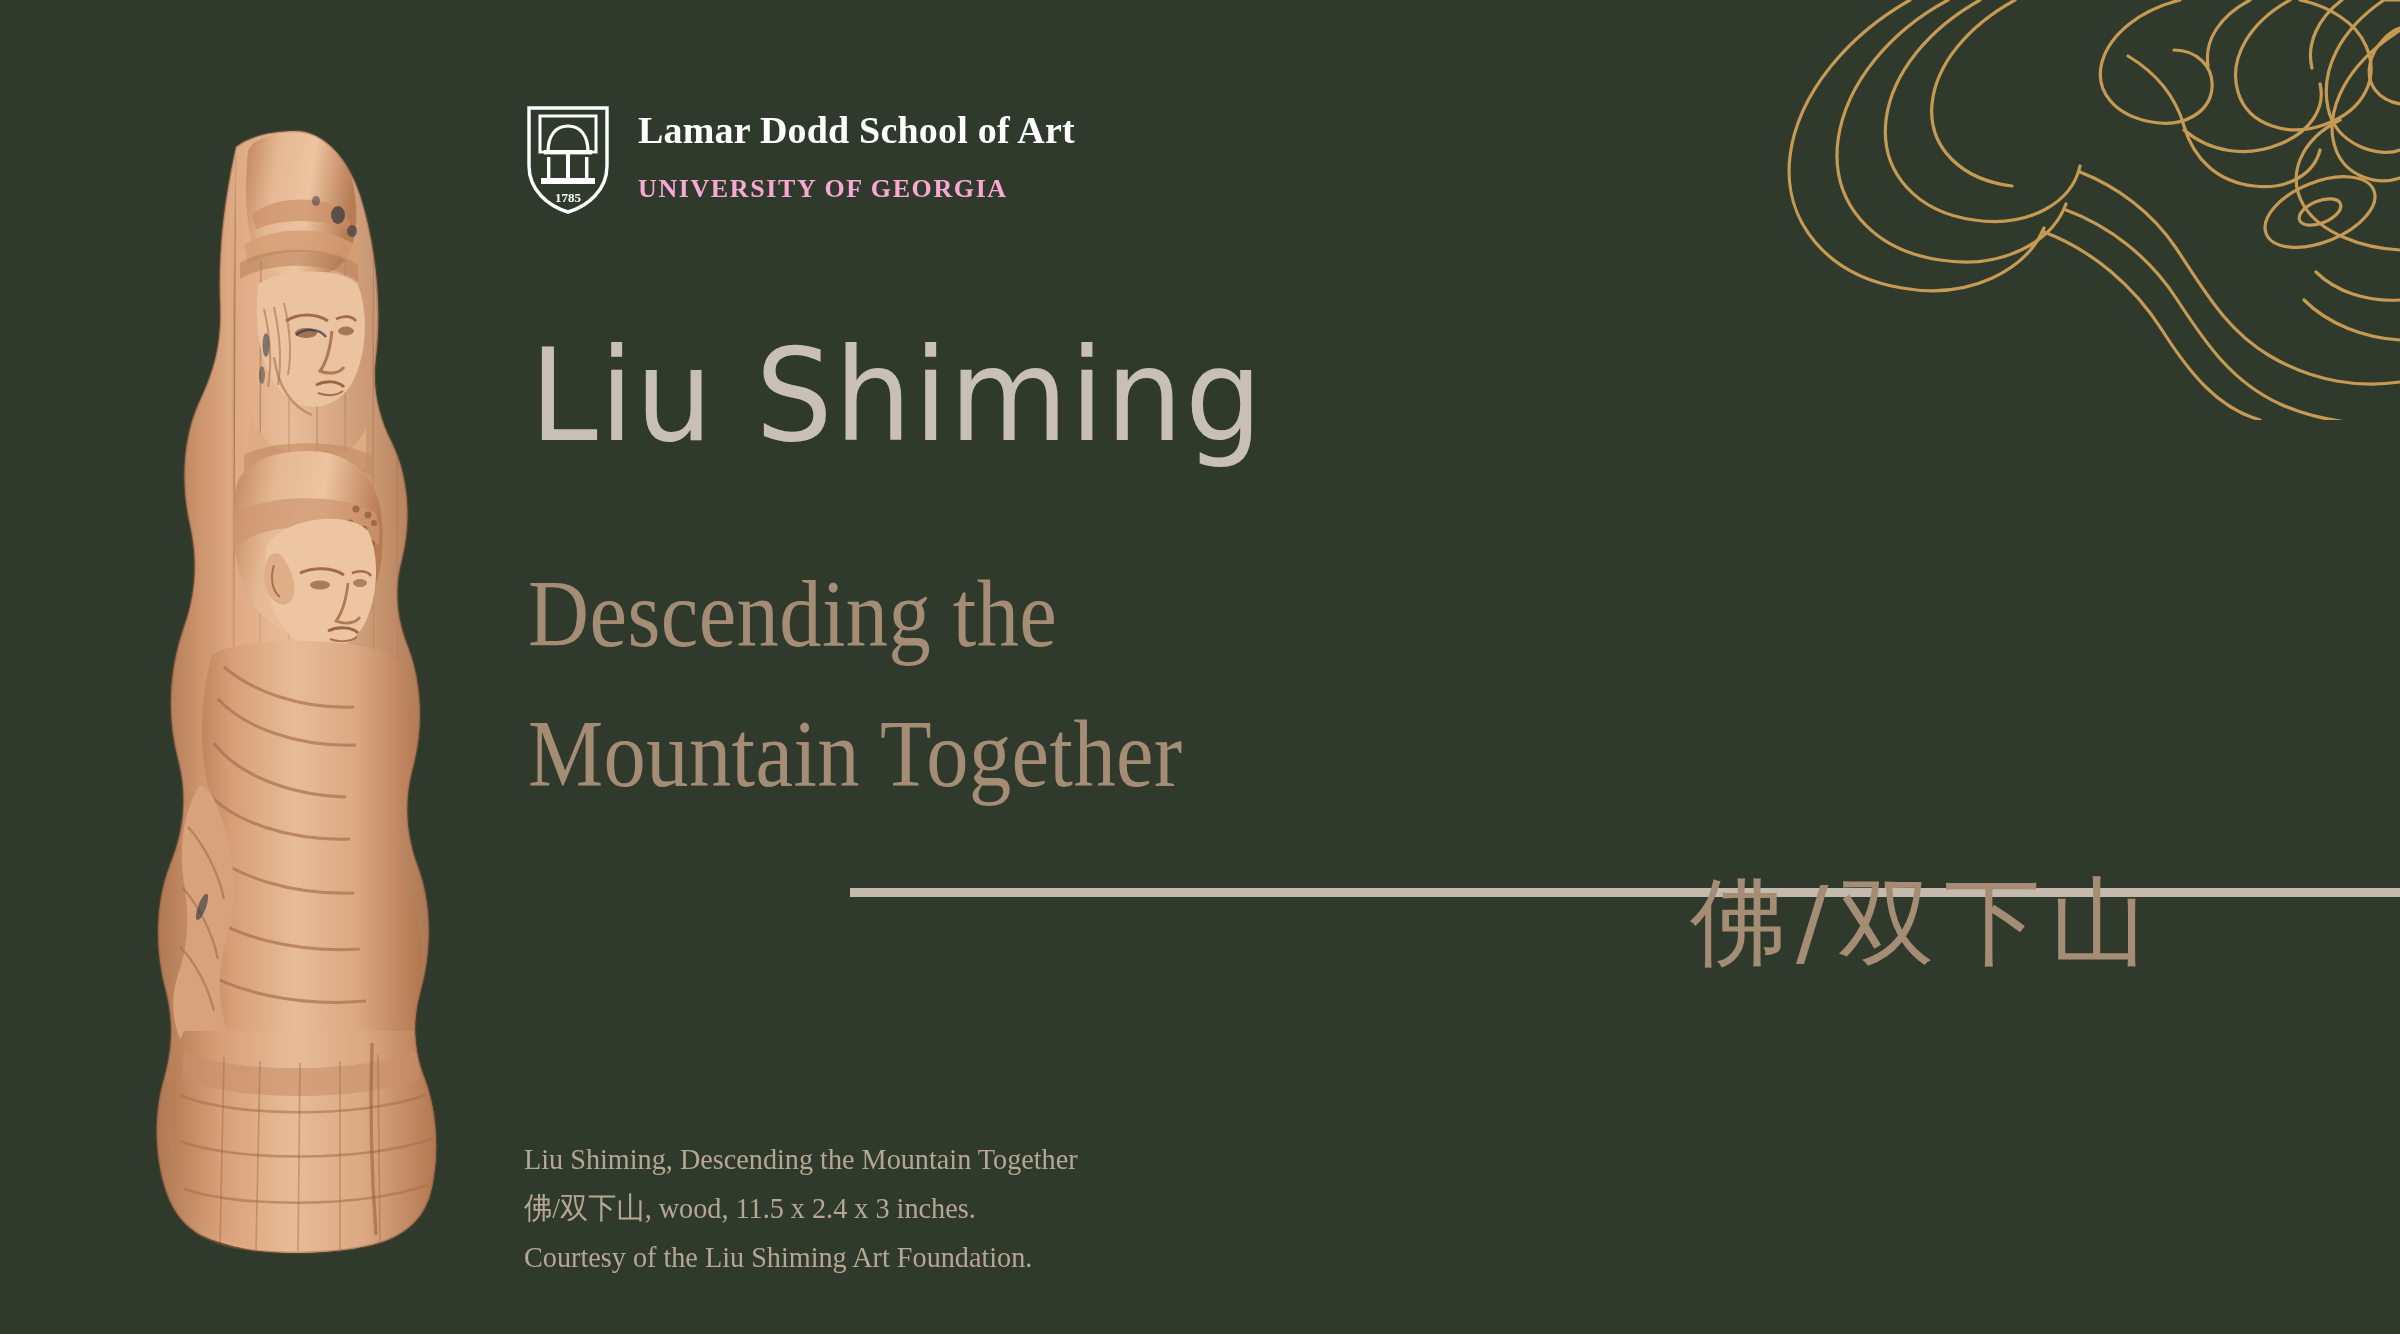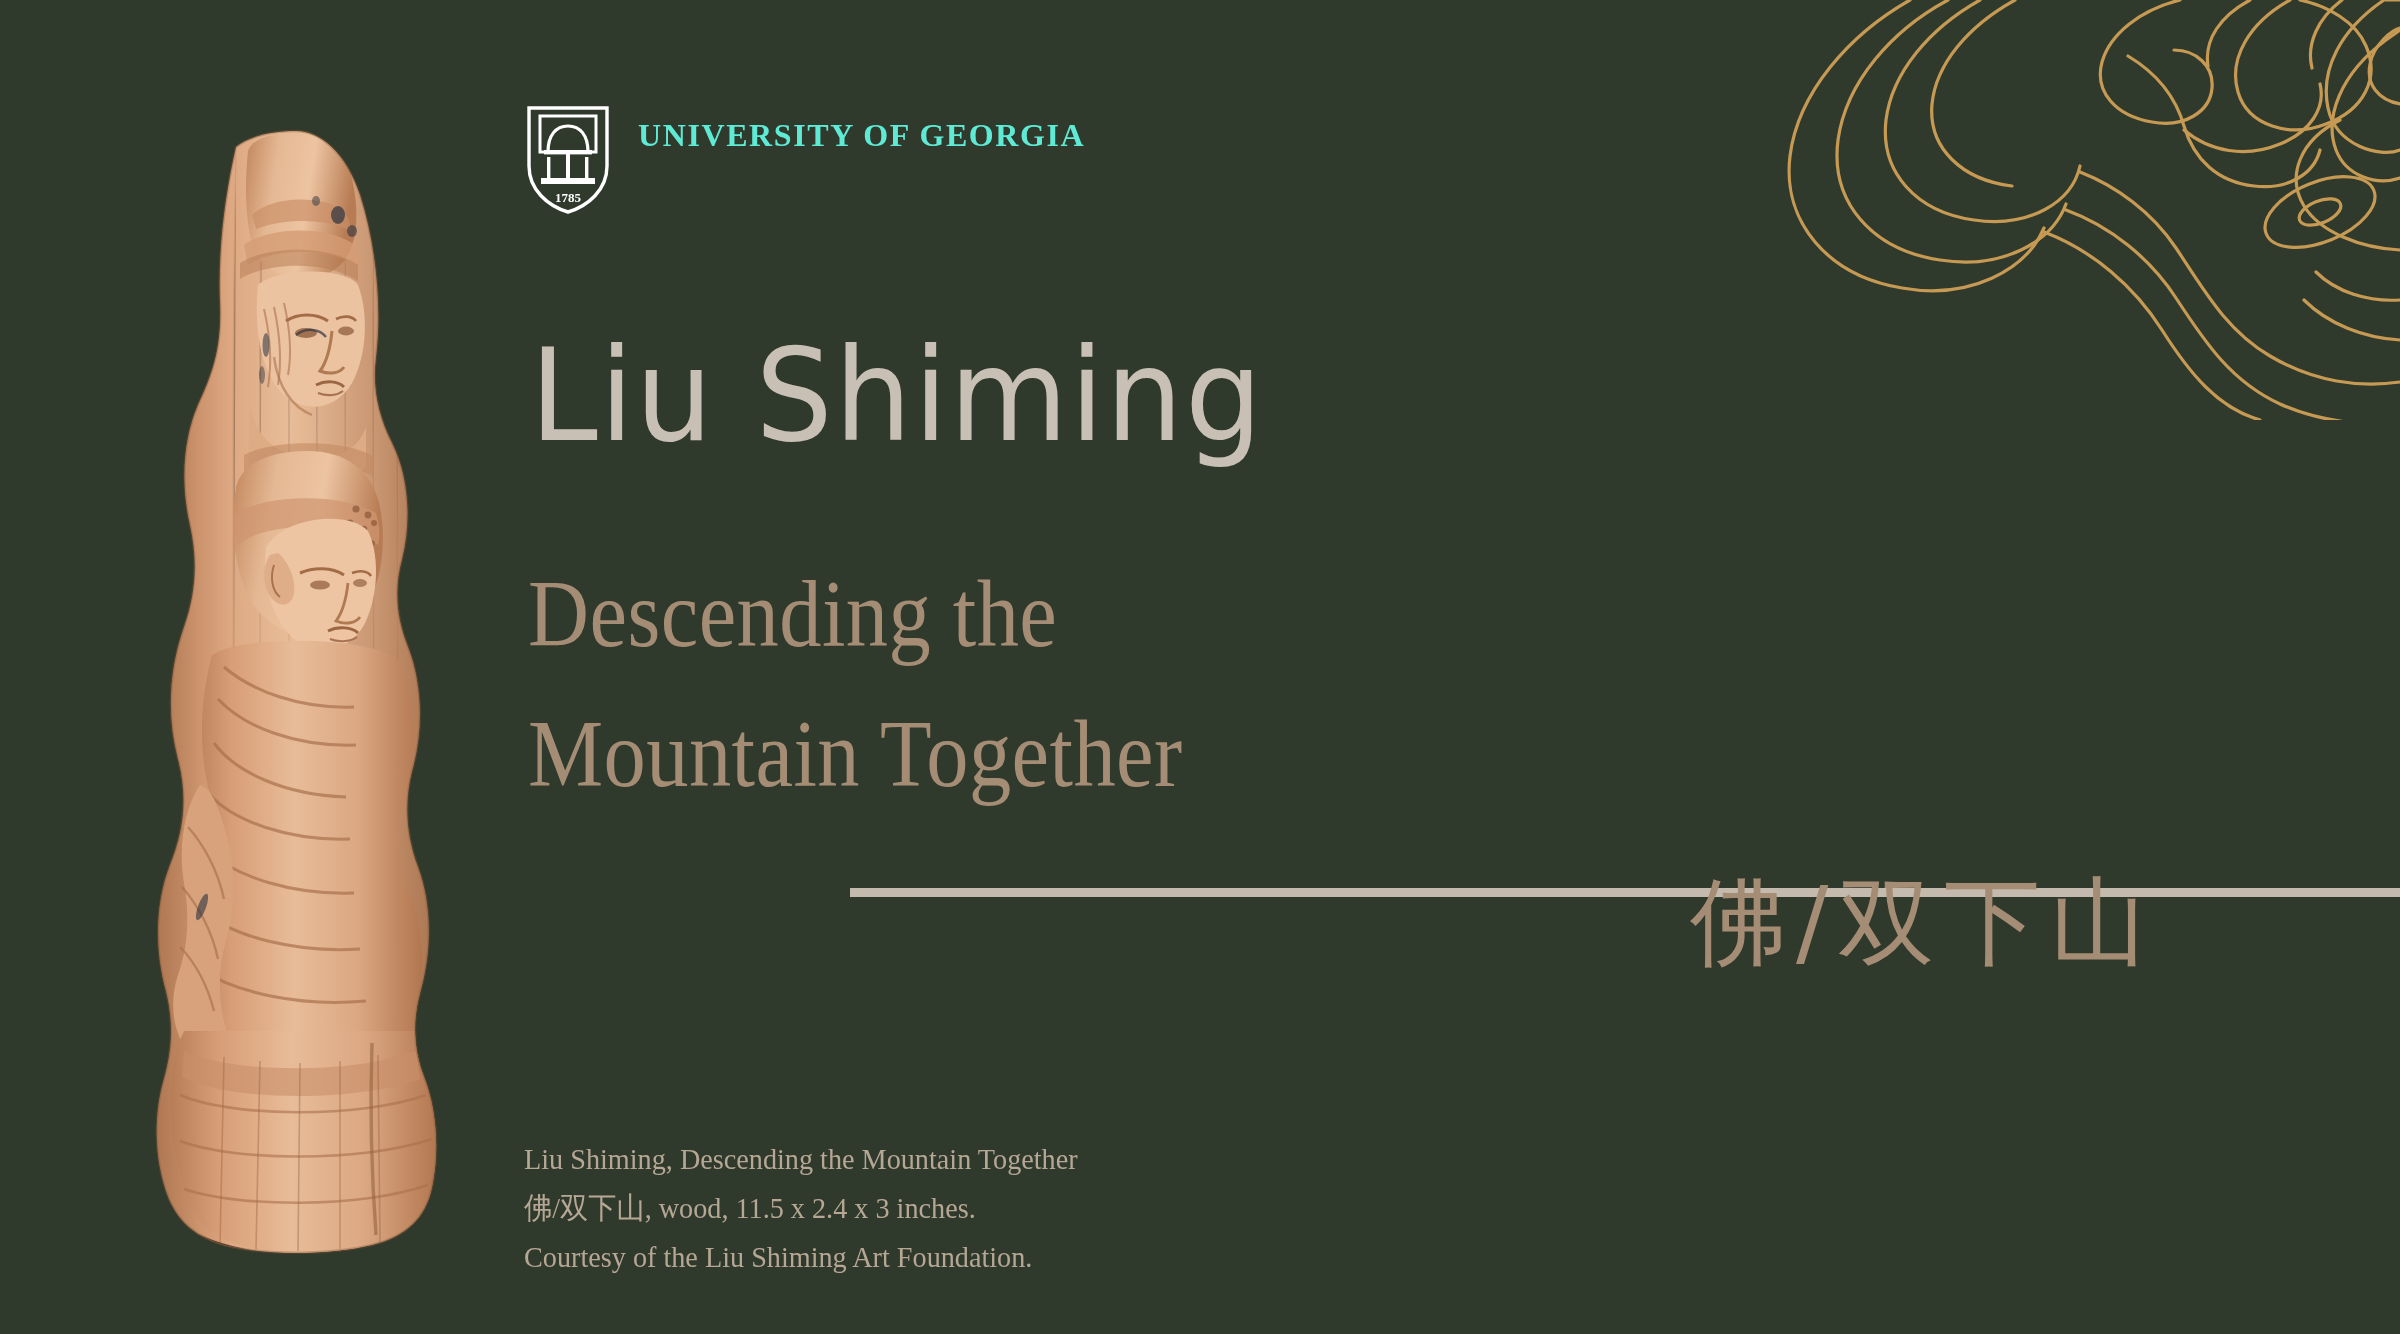--- a/index.html
+++ b/index.html
@@ -38,24 +38,24 @@
     font-weight:bold;
     font-size:38px;
     color:#ffffff;
     letter-spacing:0.2px;
     line-height:1.06;
     white-space:nowrap;
   }
   #logo-line-2 {
     font-family:"Liberation Serif", serif;
     font-weight:bold;
-    font-size:32px;
-    color:#5eead4;
+    font-size:26px;
+    color:#f9a8d4;
     letter-spacing:1.6px;
-    margin-top:7px;
+    margin-top:24px;
     white-space:nowrap;
   }
 
   
   #artist-name {
     position:absolute;
     left:530px; top:332px;
     font-family:"DejaVu Sans", sans-serif;
     font-size:118px;
     font-weight:500;
@@ -160,20 +160,21 @@
     <path d="M16 12 H72 V48 H16 Z" stroke="#ffffff" stroke-width="3" fill="none"></path>
     <path d="M24 48 C24 31 32 22 44 22 C56 22 64 31 64 48" stroke="#ffffff" stroke-width="3.2" fill="none"></path>
     <rect x="20" y="46" width="48" height="4.4" fill="#ffffff"></rect>
     <rect x="42" y="50" width="4" height="26" fill="#ffffff"></rect>
     <rect x="23" y="53" width="3.4" height="23" fill="#ffffff"></rect>
     <rect x="61" y="53" width="3.4" height="23" fill="#ffffff"></rect>
     <rect x="17" y="74" width="54" height="6" fill="#ffffff"></rect>
     <text x="44" y="98" fill="#ffffff" font-family="Liberation Serif, serif" font-size="13" font-weight="bold" text-anchor="middle">1785</text>
   </svg>
   <div id="logo-words">
+    <div id="logo-line-1">Lamar Dodd School of Art</div>
     <div id="logo-line-2">UNIVERSITY OF GEORGIA</div>
   </div>
 </div>
 
 <div id="artist-name">Liu Shiming</div>
 
 <div id="work-title">
   <span class="tl">Descending the</span>
   <span class="tl">Mountain Together</span>
 </div>

